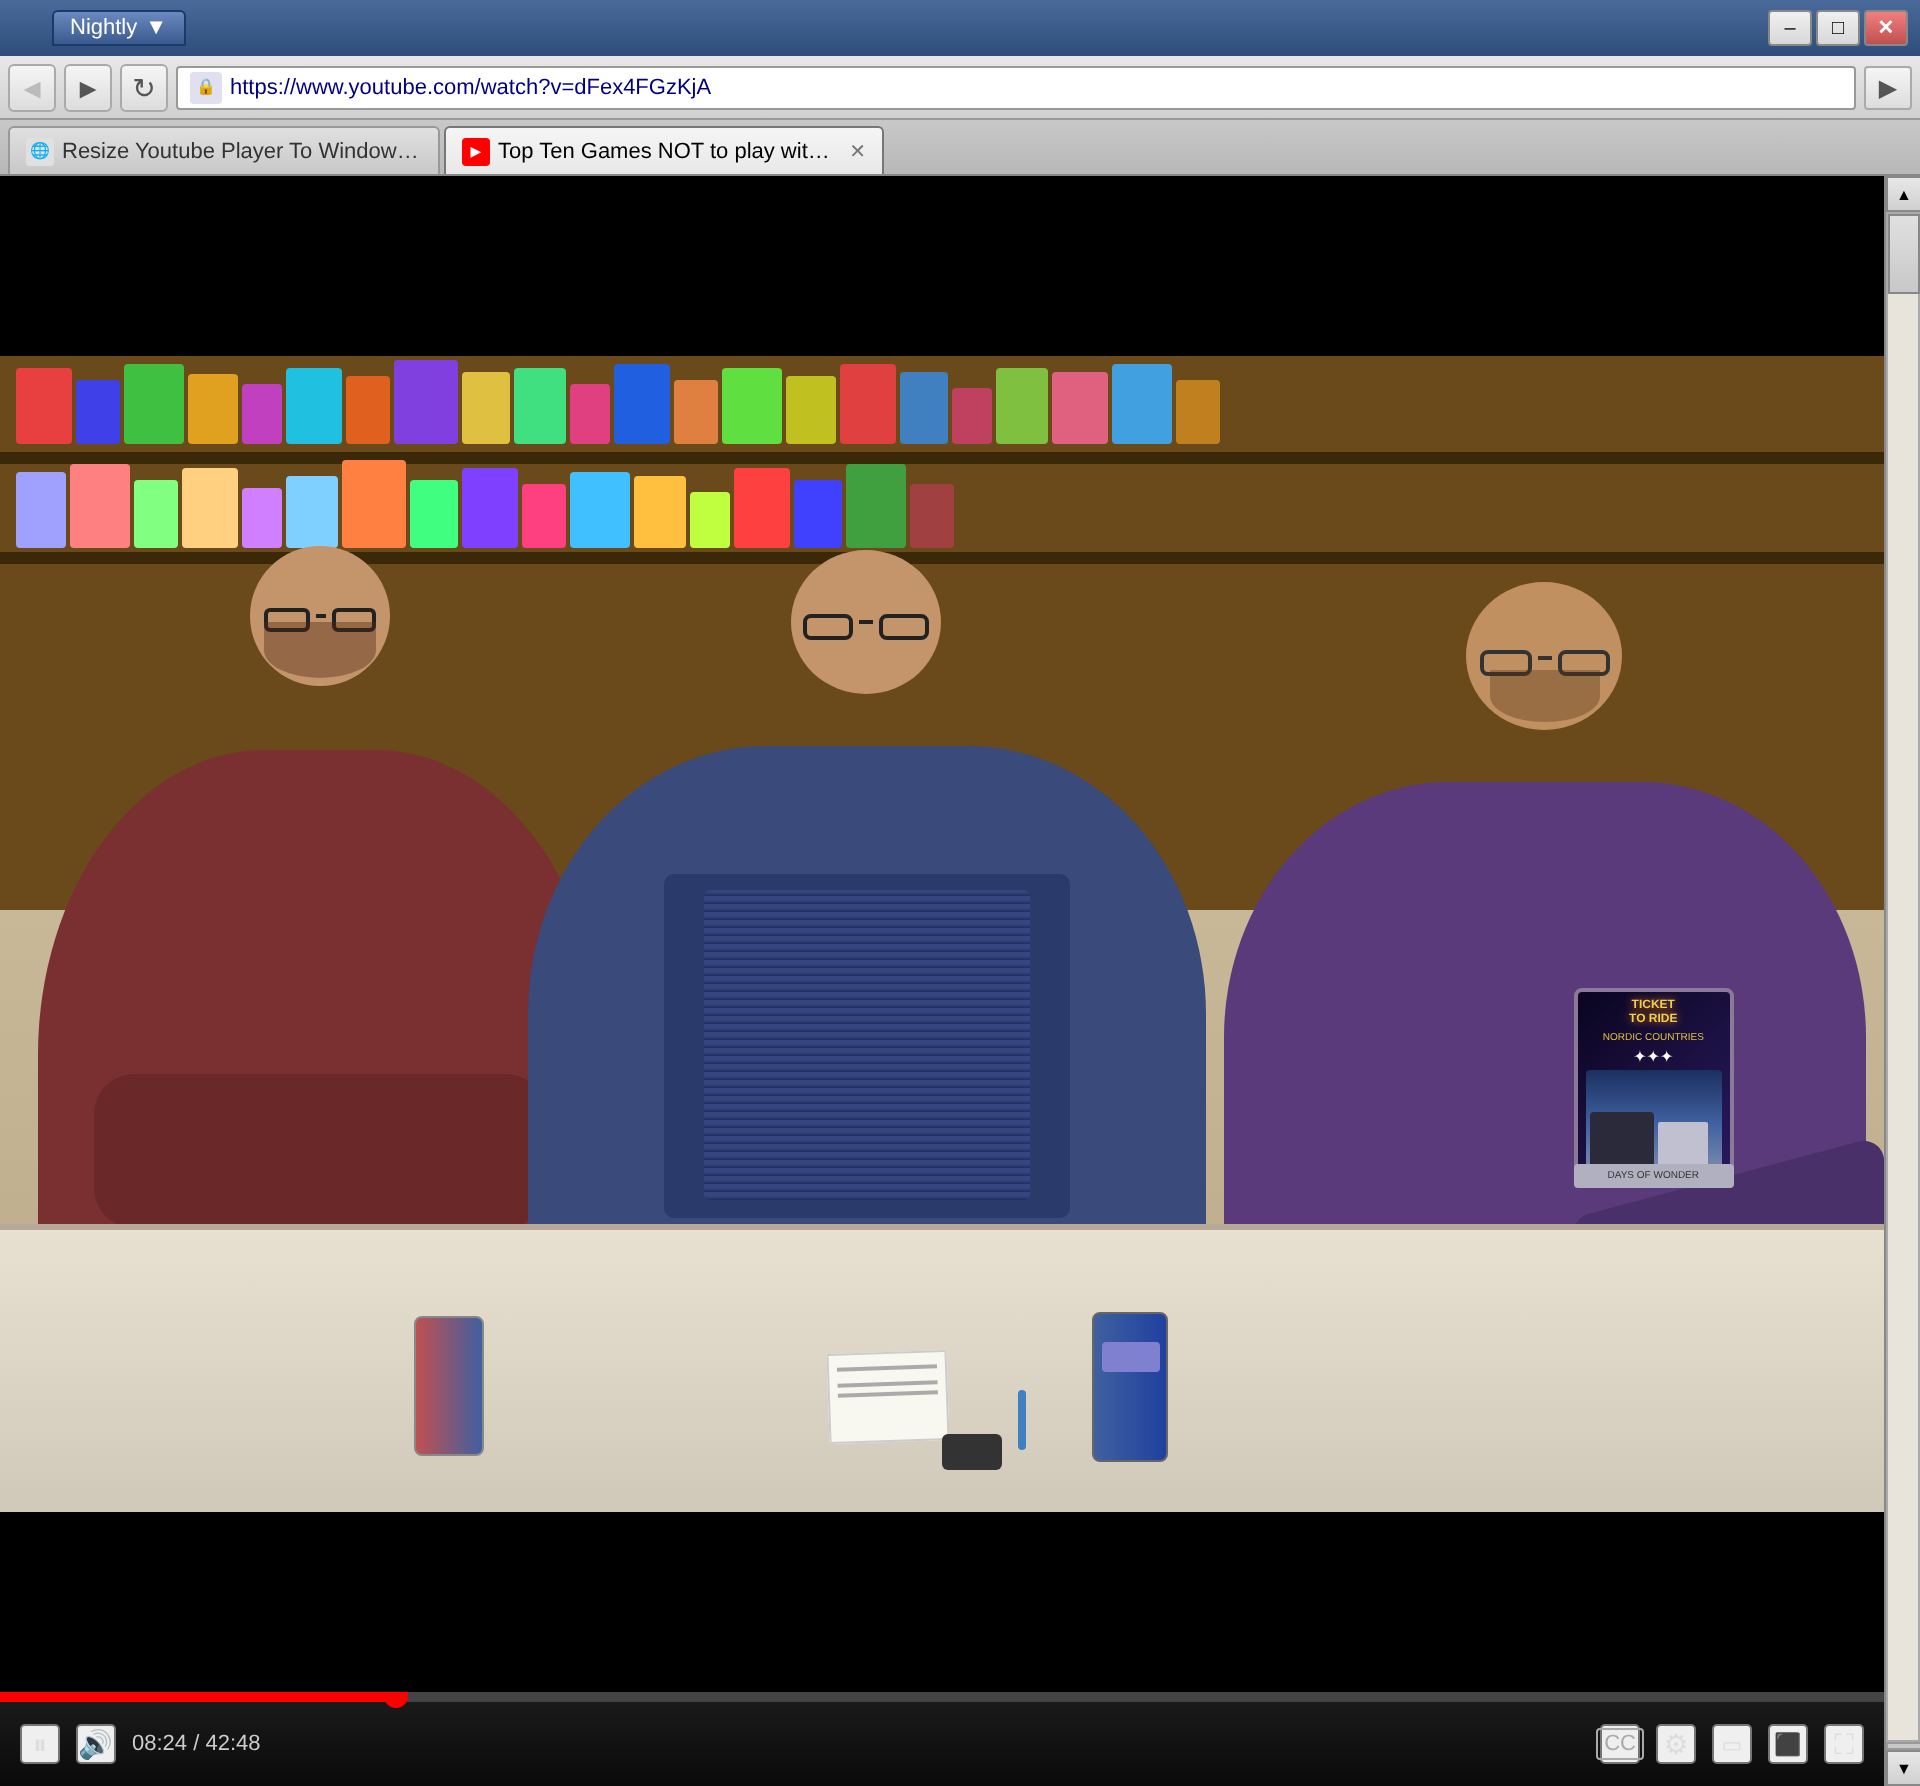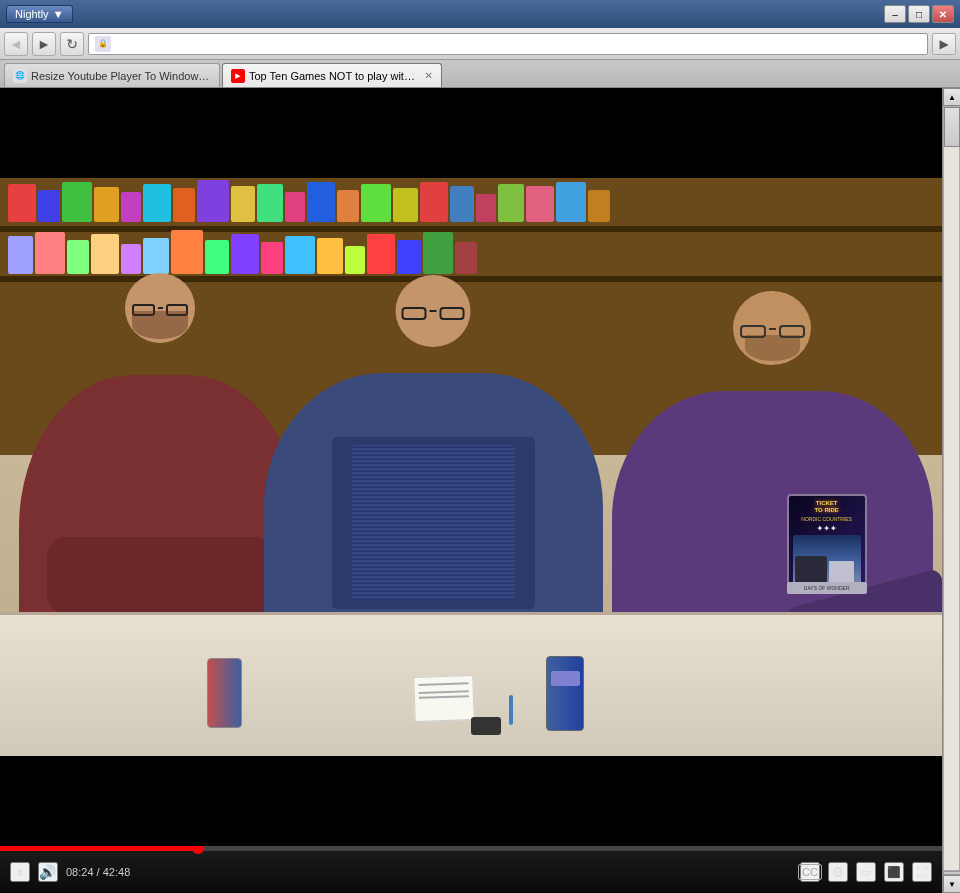--- a/index.html
+++ b/index.html
@@ -18,20 +18,21 @@
       background: linear-gradient(to bottom, #4a6a9a, #2d4d7a);
       display: flex;
       align-items: center;
       padding: 0 6px;
       justify-content: space-between;
     }
     .titlebar-left {
       display: flex;
       align-items: flex-end;
       gap: 4px;
+      margin-left: 20px;
     }
     .nightly-btn {
       background: linear-gradient(to bottom, #6a8abf, #3a5a8f);
       color: white;
       border: 1px solid #1a3a6a;
       border-radius: 3px 3px 0 0;
       padding: 2px 8px;
       font-size: 11px;
       cursor: pointer;
       display: flex;
@@ -357,20 +358,21 @@
     <button class="title-btn close-btn">✕</button>
   </div>
 </div>
 
 <div class="navbar">
   <button class="nav-btn disabled">◄</button>
   <button class="nav-btn">►</button>
   <button class="nav-btn">↻</button>
   <div class="address-bar">
     <div class="address-icon">🔒</div>
+    <span class="address-text">https://www.youtube.com/watch?v=dFex4FGzKjA</span>
   </div>
   <button class="go-btn">▶</button>
 </div>
 
 <div class="tabbar">
   <div class="tab">
     <div class="tab-favicon" style="width:14px;height:14px;background:#e0e0e0;border-radius:2px;display:flex;align-items:center;justify-content:center;font-size:8px;">🌐</div>
     <span style="font-size:11px;overflow:hidden;text-overflow:ellipsis;max-width:180px;">Resize Youtube Player To Window Size f...</span>
   </div>
   <div class="tab active">

